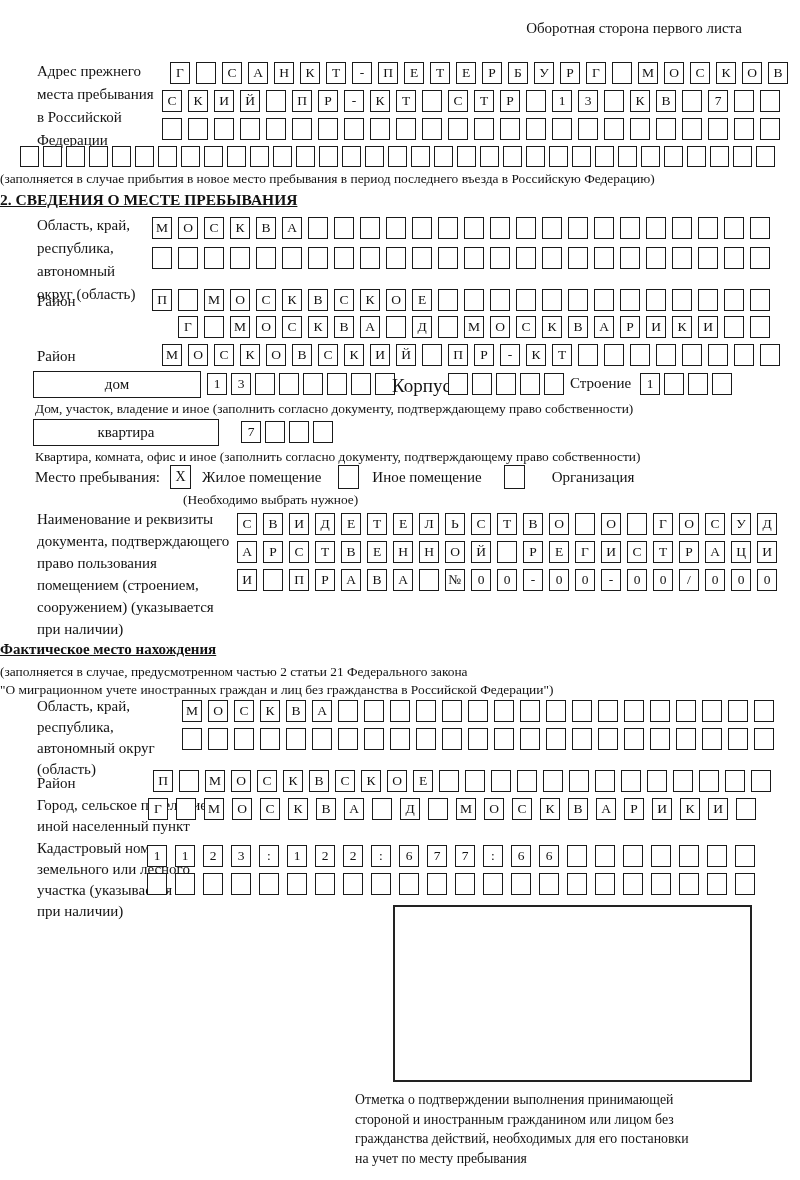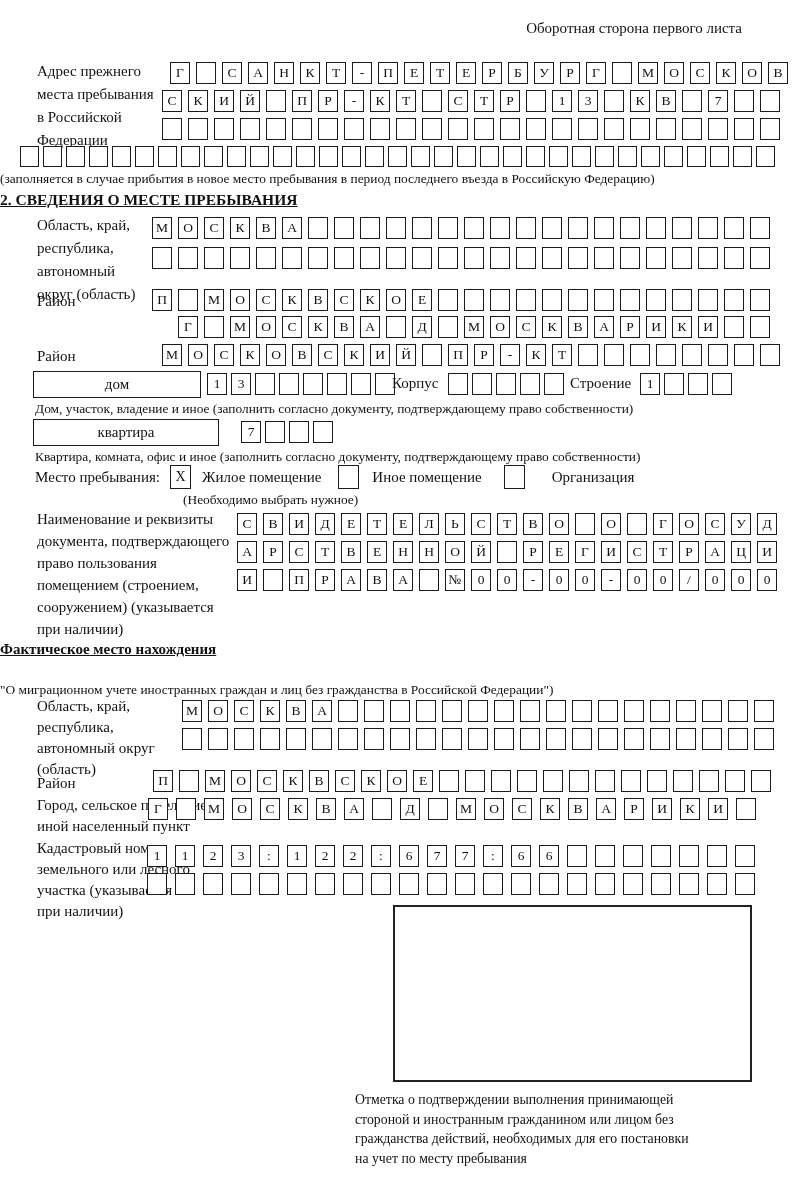--- a/index.html
+++ b/index.html
@@ -296,21 +296,21 @@
   <div class="abs cells g4" style="left:207px;top:373px;">
       <span class="cell">1</span>
       <span class="cell">3</span>
       <span class="cell"></span>
       <span class="cell"></span>
       <span class="cell"></span>
       <span class="cell"></span>
       <span class="cell"></span>
       <span class="cell"></span>
     </div>
-  <div class="abs" style="left:392px;top:375px;font-size:15px;font-family:Liberation Serif, serif;">Корпус</div>
+  <div class="abs" style="left:392px;top:375px;font-size:19px;font-family:Liberation Serif, serif;">Корпус</div>
   <div class="abs cells g4" style="left:448px;top:373px;">
       <span class="cell"></span>
       <span class="cell"></span>
       <span class="cell"></span>
       <span class="cell"></span>
       <span class="cell"></span>
     </div>
   <div class="abs" style="left:570px;top:375px;font-size:15px;">Строение</div>
   <div class="abs cells g4" style="left:640px;top:373px;">
       <span class="cell">1</span>
@@ -410,20 +410,21 @@
       <span class="cell">-</span>
       <span class="cell">0</span>
       <span class="cell">0</span>
       <span class="cell">/</span>
       <span class="cell">0</span>
       <span class="cell">0</span>
       <span class="cell">0</span>
     </div>
 
   <div class="abs title center" style="left:0;top:641px;width:752px;font-size:15px;">Фактическое место нахождения</div>
+  <div class="abs note center" style="left:0;top:664px;width:800px;">(заполняется в случае, предусмотренном частью 2 статьи 21 Федерального закона</div>
   <div class="abs note center" style="left:0;top:682px;width:800px;">"О миграционном учете иностранных граждан и лиц без гражданства в Российской Федерации")</div>
 
   <div class="abs label lh21" style="left:37px;top:696px;">Область, край,
 республика,
 автономный округ
 (область)</div>
   <div class="abs cells" style="left:182px;top:700px;">
       <span class="cell">М</span>
       <span class="cell">О</span>
       <span class="cell">С</span>

